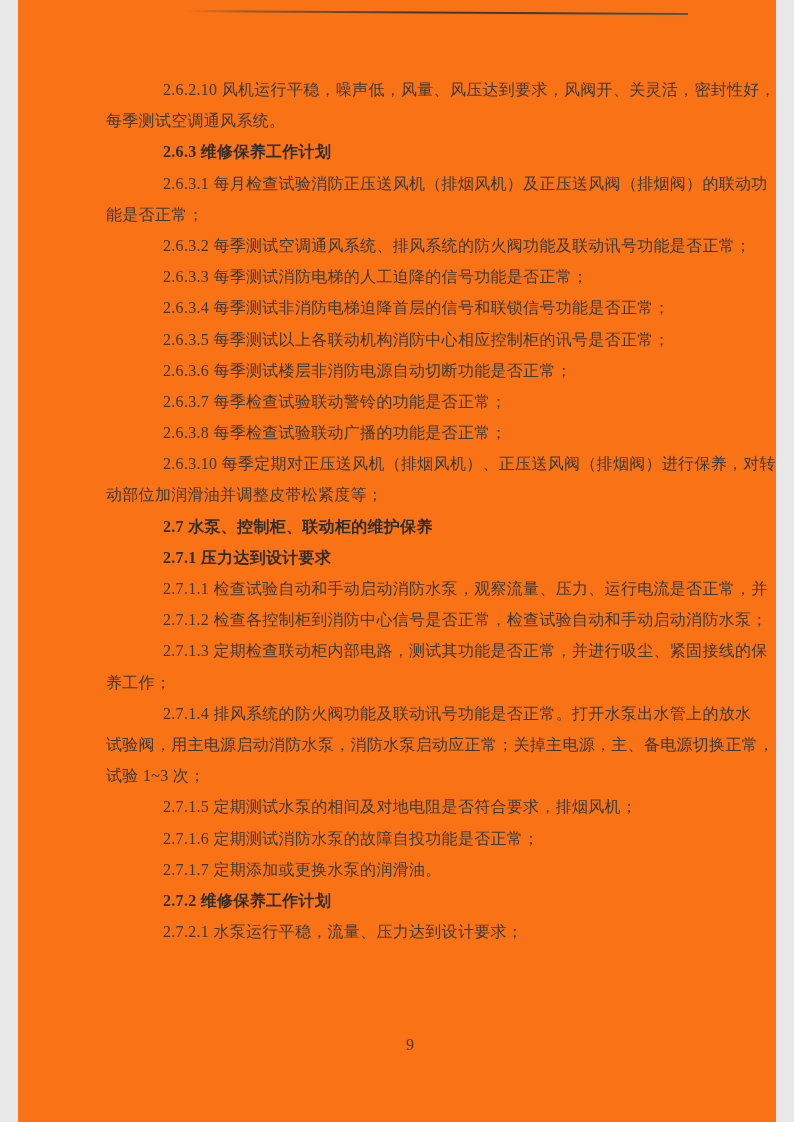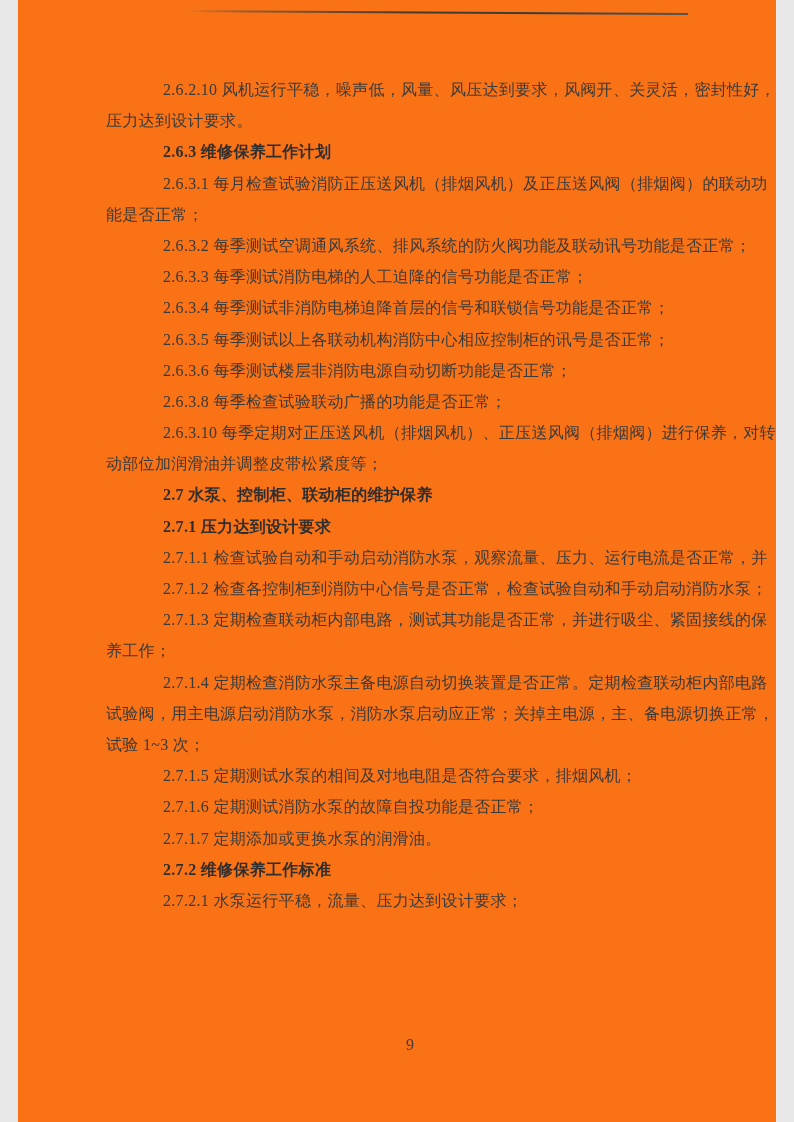--- a/index.html
+++ b/index.html
@@ -66,43 +66,44 @@
 </style>
 </head>
 <body>
 
 <div class="page">
 
   <div class="scan-line"></div>
 
   <div class="content">
     <div class="line first">2.6.2.10 风机运行平稳，噪声低，风量、风压达到要求，风阀开、关灵活，密封性好，</div>
-    <div class="line">压力达到设计要求。</div>
+    <div class="line">每季测试空调通风系统。</div>
     <div class="line heading">2.6.3 维修保养工作计划</div>
     <div class="line first">2.6.3.1 每月检查试验消防正压送风机（排烟风机）及正压送风阀（排烟阀）的联动功</div>
     <div class="line">能是否正常；</div>
     <div class="line first">2.6.3.2 每季测试空调通风系统、排风系统的防火阀功能及联动讯号功能是否正常；</div>
     <div class="line first">2.6.3.3 每季测试消防电梯的人工迫降的信号功能是否正常；</div>
     <div class="line first">2.6.3.4 每季测试非消防电梯迫降首层的信号和联锁信号功能是否正常；</div>
     <div class="line first">2.6.3.5 每季测试以上各联动机构消防中心相应控制柜的讯号是否正常；</div>
     <div class="line first">2.6.3.6 每季测试楼层非消防电源自动切断功能是否正常；</div>
+    <div class="line first">2.6.3.7 每季检查试验联动警铃的功能是否正常；</div>
     <div class="line first">2.6.3.8 每季检查试验联动广播的功能是否正常；</div>
     <div class="line first">2.6.3.10 每季定期对正压送风机（排烟风机）、正压送风阀（排烟阀）进行保养，对转</div>
     <div class="line">动部位加润滑油并调整皮带松紧度等；</div>
     <div class="line heading">2.7 水泵、控制柜、联动柜的维护保养</div>
     <div class="line heading">2.7.1 压力达到设计要求</div>
     <div class="line first">2.7.1.1 检查试验自动和手动启动消防水泵，观察流量、压力、运行电流是否正常，并</div>
     <div class="line first">2.7.1.2 检查各控制柜到消防中心信号是否正常，检查试验自动和手动启动消防水泵；</div>
     <div class="line first">2.7.1.3 定期检查联动柜内部电路，测试其功能是否正常，并进行吸尘、紧固接线的保</div>
     <div class="line">养工作；</div>
-    <div class="line first">2.7.1.4 定期检查消防水泵主备电源自动切换装置是否正常。定期检查联动柜内部电路</div>
+    <div class="line first">2.7.1.4 排风系统的防火阀功能及联动讯号功能是否正常。打开水泵出水管上的放水</div>
     <div class="line">试验阀，用主电源启动消防水泵，消防水泵启动应正常；关掉主电源，主、备电源切换正常，</div>
     <div class="line">试验 1~3 次；</div>
     <div class="line first">2.7.1.5 定期测试水泵的相间及对地电阻是否符合要求，排烟风机；</div>
     <div class="line first">2.7.1.6 定期测试消防水泵的故障自投功能是否正常；</div>
     <div class="line first">2.7.1.7 定期添加或更换水泵的润滑油。</div>
-    <div class="line heading">2.7.2 维修保养工作标准</div>
+    <div class="line heading">2.7.2 维修保养工作计划</div>
     <div class="line first">2.7.2.1 水泵运行平稳，流量、压力达到设计要求；</div>
   </div>
 
   <div class="page-number">9</div>
 
 </div>
 
 </body></html>

